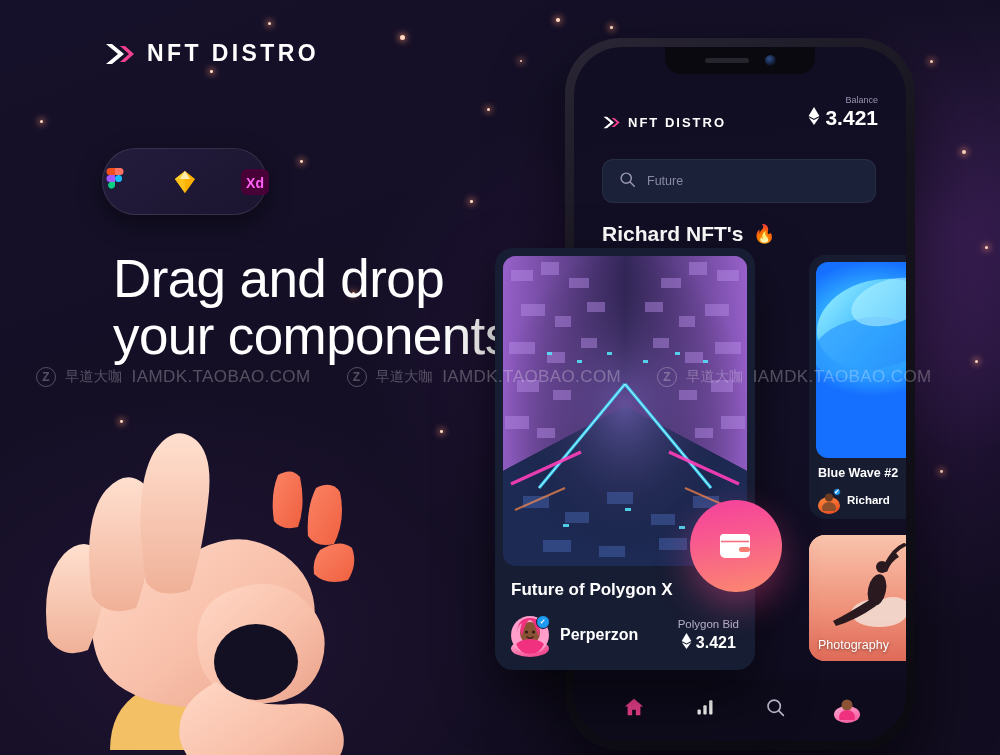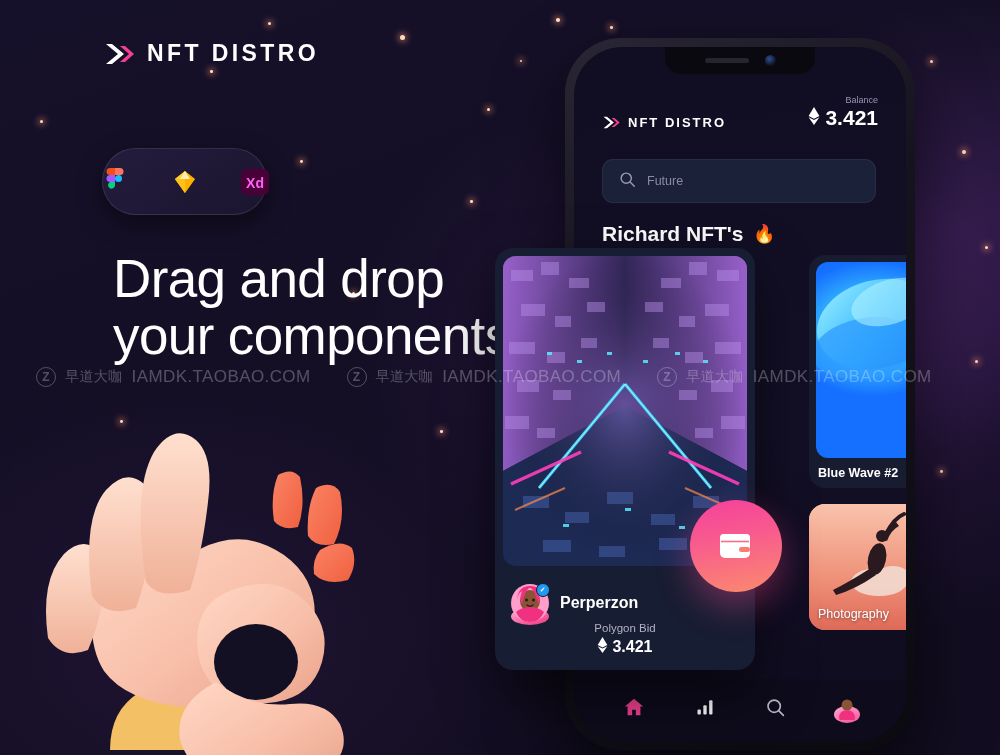--- a/index.html
+++ b/index.html
@@ -155,21 +155,21 @@
     background:#171d33; border-radius:18px; z-index:6;
     box-shadow:0 24px 55px rgba(0,0,0,.55);
     padding:8px 8px 0;
   }
   .feat-art{
     height:310px; border-radius:13px; overflow:hidden; position:relative;
     background:linear-gradient(180deg,#5e3f82 0%,#4a3472 30%,#2b2450 62%,#1b2246 100%);
   }
   .feat-body{ padding:14px 8px 0; }
   .feat-title{ color:#fff; font-size:17px; font-weight:bold; }
-  .feat-row{ display:flex; justify-content:space-between; margin-top:4px;flex-direction:column; }
+  .feat-row{ display:flex; align-items:center; justify-content:space-between; margin-top:16px; }
   .feat-cre{ display:flex; align-items:center; gap:11px; }
   .feat-cre-name{ color:#fff; font-size:16px; font-weight:bold; }
   .bid-label{ color:#b3b0c7; font-size:11.5px; text-align:center; }
   .bid-val{ display:flex; align-items:center; justify-content:center; gap:4px;
             color:#fff; font-size:16px; font-weight:bold; margin-top:3px; }
 
   
   .av{ position:relative; border-radius:50%; flex:none; overflow:visible; }
   .av-inner{ width:100%;height:100%;border-radius:50%;overflow:hidden;position:relative; }
   .badge{
@@ -386,20 +386,32 @@
                 <stop offset="55%" stop-color="#31b2ff"></stop>
                 <stop offset="100%" stop-color="#1450e8"></stop>
               </linearGradient>
             </defs>
             <ellipse cx="62" cy="62" rx="62" ry="44" fill="url(#bw)" transform="rotate(-14 62 62)"></ellipse>
             <ellipse cx="50" cy="86" rx="54" ry="30" fill="#2f9cff" opacity=".75" transform="rotate(-10 50 86)"></ellipse>
             <ellipse cx="74" cy="40" rx="40" ry="22" fill="#b7f6ff" opacity=".55" transform="rotate(-18 74 40)"></ellipse>
           </svg>
         </div>
         <div class="mini-title">Blue Wave #2</div>
+        <div class="mini-cre">
+          <span class="av" style="width:22px;height:22px">
+            <span class="av-inner" style="background:linear-gradient(160deg,#ff8a3d,#e8471f)">
+              <svg viewBox="0 0 22 22" width="22" height="22">
+                <circle cx="11" cy="8.5" r="4" fill="#6b3b22"></circle>
+                <ellipse cx="11" cy="19" rx="7" ry="6" fill="#8d4f2c"></ellipse>
+              </svg>
+            </span>
+            <span class="badge">✓</span>
+          </span>
+          <span class="mini-cre-name">Richard</span>
+        </div>
       </div>
 
       <div class="photo-card">
         <svg viewBox="0 0 120 126" width="120" height="126" style="display:block">
           <defs>
             <linearGradient id="pg" x1="0" y1="0" x2="0" y2="1">
               <stop offset="0%" stop-color="#f9c3ac"></stop>
               <stop offset="60%" stop-color="#ef9078"></stop>
               <stop offset="100%" stop-color="#de6a58"></stop>
             </linearGradient>
@@ -537,20 +549,21 @@
         <rect x="172" y="96" width="5" height="3"></rect>
           <rect x="200" y="104" width="5" height="3"></rect>
         <rect x="60" y="268" width="6" height="3"></rect>
           <rect x="122" y="252" width="6" height="3"></rect>
         <rect x="176" y="270" width="6" height="3"></rect>
       </g>
     </svg>
   </div>
 
   <div class="feat-body">
+    <div class="feat-title">Future of Polygon X</div>
     <div class="feat-row">
       <div class="feat-cre">
         <span class="av" style="width:38px;height:38px">
           <span class="av-inner" style="background:linear-gradient(160deg,#ffb3d6,#f0317f)">
             <svg viewBox="0 0 38 38" width="38" height="38">
               <circle cx="19" cy="19" r="19" fill="#ff9ecb"></circle>
               <ellipse cx="19" cy="17" rx="10" ry="11" fill="#8a5336"></ellipse>
               <circle cx="15.5" cy="16" r="1.5" fill="#2b1a12"></circle>
               <circle cx="22.5" cy="16" r="1.5" fill="#2b1a12"></circle>
               <path d="M16 21 q3 2.6 6 0" stroke="#2b1a12" stroke-width="1.2" fill="none" stroke-linecap="round"></path>

